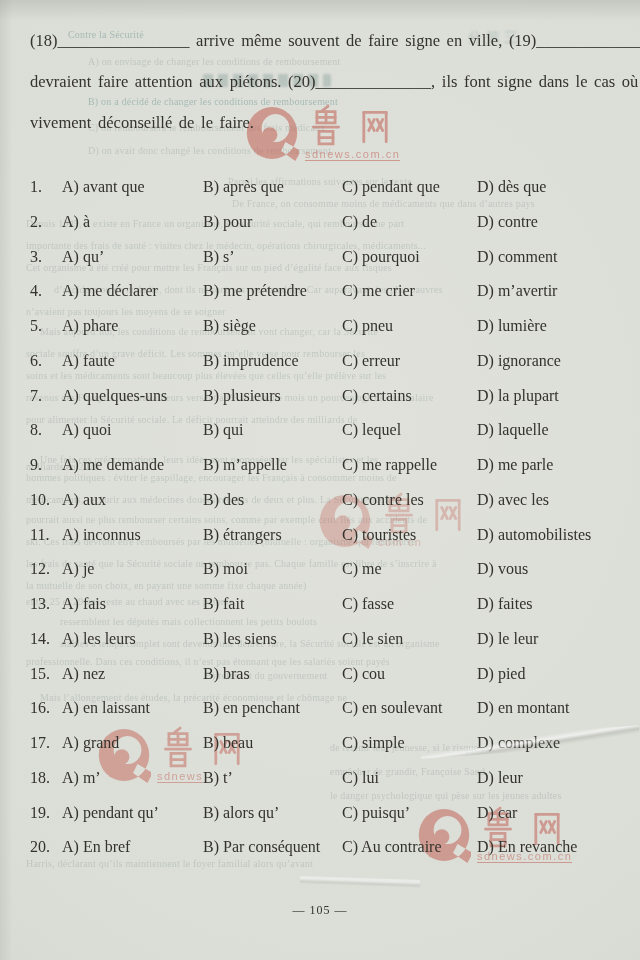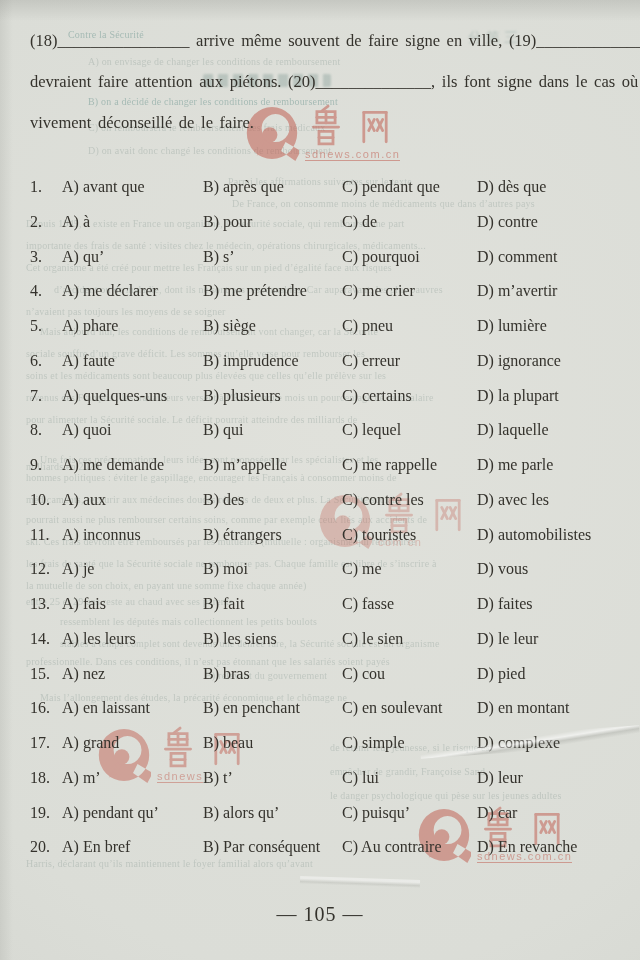--- a/index.html
+++ b/index.html
@@ -61,21 +61,21 @@
   .qlist{position:absolute;left:30px;top:172px;width:590px;font-size:16px;}
   .qrow{display:flex;align-items:flex-start;height:34.75px;box-sizing:border-box;padding-top:5px;line-height:19px;}
   .qnum{width:32px;flex:none;}
   .qopt{flex:none;white-space:nowrap;}
   .oa{width:141px;}
   .ob{width:139px;}
   .oc{width:135px;}
   .od{flex:1;}
 
   .pageno{position:absolute;left:0;top:903px;width:100%;text-align:center;
-    font-size:20px;letter-spacing:1px;}
+    font-size:12px;letter-spacing:1px;}
 
   .crease{
     position:absolute;right:0;top:733px;width:220px;height:18px;z-index:4;
     transform:rotate(-4deg);
     background:linear-gradient(175deg, rgba(0,0,0,0) 38%, rgba(255,255,255,.55) 50%, rgba(110,112,106,.20) 60%, rgba(0,0,0,0) 72%);
     pointer-events:none;
   }
   .crease2{
     position:absolute;left:300px;top:878px;width:120px;height:8px;z-index:4;
     transform:rotate(2deg);

